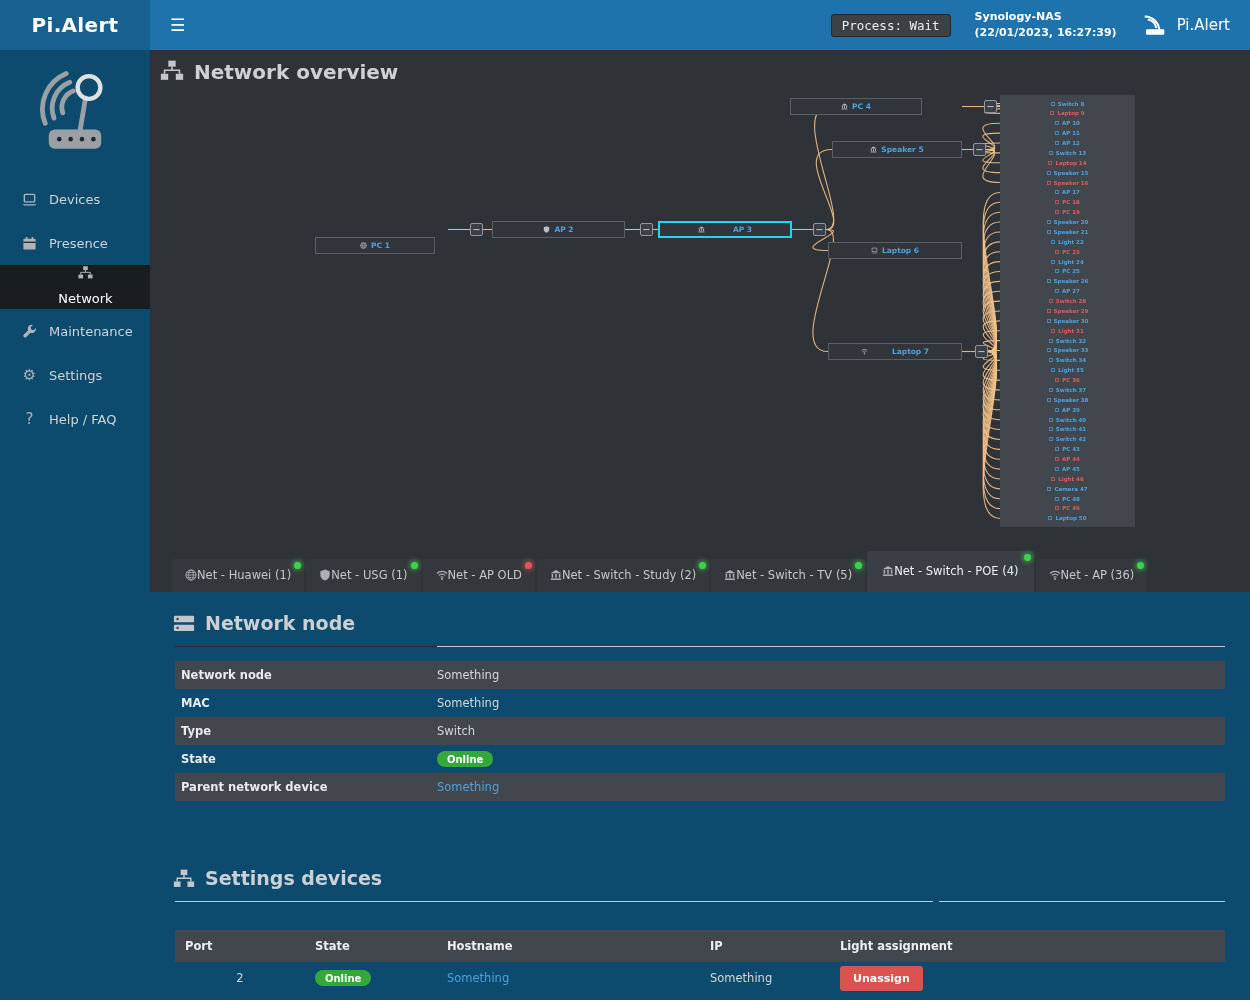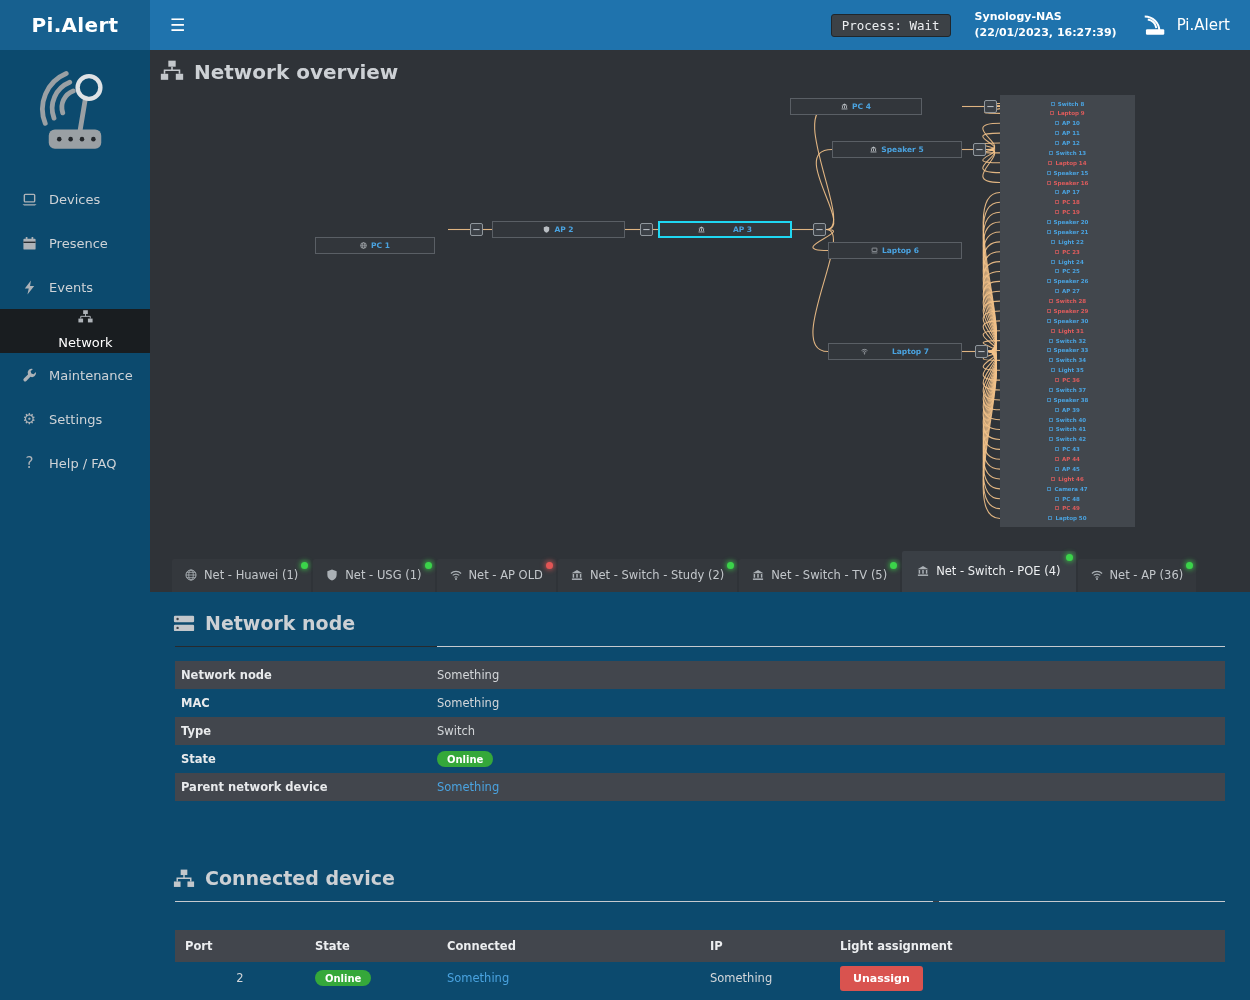--- a/index.html
+++ b/index.html
@@ -52,21 +52,21 @@
     border:1px solid #90979d; border-radius:2px; color:#d3d7db; font-size:10px; line-height:11px;
     text-align:center; cursor:pointer; }
   .leaf-panel { position:absolute; z-index:1; left:850px; top:5px; width:135px; height:432px;
     background:#42474d; display:flex; flex-direction:column; justify-content:space-between; padding:4px 0; }
   .leaf { display:flex; align-items:center; justify-content:center; gap:3px;
     font-size:5.5px; font-weight:bold; height:9px; cursor:pointer; }
   .leaf .sq { width:4px; height:4px; border:1px solid currentColor; opacity:.7; }
 
   
   .tabs { display:flex; align-items:flex-end; padding-left:22px; height:44px; }
-  .tab { position:relative; display:flex; align-items:center; gap:7px; background:#34383d;
+  .tab { position:relative; display:flex; align-items:center; background:#34383d;
     color:#c3c7cb; font-size:11.5px; padding:9px 13px 10px; margin-right:2px;
     border-radius:2px 2px 0 0; cursor:pointer; white-space:nowrap; }
   .tab .ico { display:flex; color:#aab0b5; }
   .tab .ico svg { width:12px; height:12px; display:block; }
   .tab.active { background:#3a3f45; color:#eef0f2; padding:13px 15px 14px; }
   .tab .dot { position:absolute; top:3px; right:3px; width:7px; height:7px; border-radius:50%; }
   .tab .dot.green { background:#3bd34a; box-shadow:0 0 5px 1px rgba(59,211,74,.75); }
   .tab .dot.red { background:#e25555; box-shadow:0 0 5px 1px rgba(226,85,85,.75); }
 
   
@@ -156,28 +156,20 @@
         <div class="side-item">
           <span class="ico">
             <svg viewBox="0 0 16 16">
               <rect x="1.5" y="3" width="13" height="11.5" rx="1" fill="currentColor"></rect>
               <rect x="1.5" y="6" width="13" height="1.4" fill="#23272b"></rect>
               <rect x="4" y="1" width="1.8" height="3.4" rx="0.6" fill="currentColor"></rect>
               <rect x="10.2" y="1" width="1.8" height="3.4" rx="0.6" fill="currentColor"></rect>
             </svg>
           </span>
           <span>Presence</span>
-        </div>
-        <div class="side-item">
-          <span class="ico">
-            <svg viewBox="0 0 16 16">
-              <path d="M9.5 0.5 L3 9 H7.2 L5.8 15.5 L13 6.5 H8.6 Z" fill="currentColor"></path>
-            </svg>
-          </span>
-          <span>Events</span>
         </div>
         <div class="side-item active">
           <span class="ico">
             <svg viewBox="0 0 18 16">
               <rect x="6.2" y="0.5" width="5.6" height="4.6" fill="currentColor"></rect>
               <rect x="0.5" y="10.5" width="5.6" height="4.6" fill="currentColor"></rect>
               <rect x="11.9" y="10.5" width="5.6" height="4.6" fill="currentColor"></rect>
               <path d="M9 5.1 V7.8 M3.3 10.5 V7.8 H14.7 V10.5" stroke="currentColor" stroke-width="1.2" fill="none"></path>
             </svg>
           </span>
@@ -657,28 +649,28 @@
 
       <div class="section-title devices">
         <span class="icon">
             <svg viewBox="0 0 18 16">
               <rect x="6.2" y="0.5" width="5.6" height="4.6" fill="currentColor"></rect>
               <rect x="0.5" y="10.5" width="5.6" height="4.6" fill="currentColor"></rect>
               <rect x="11.9" y="10.5" width="5.6" height="4.6" fill="currentColor"></rect>
               <path d="M9 5.1 V7.8 M3.3 10.5 V7.8 H14.7 V10.5" stroke="currentColor" stroke-width="1.2" fill="none"></path>
             </svg>
           </span>
-        <span>Connected device</span>
+        <span>Settings devices</span>
       </div>
       <div class="rule rule-devices"></div>
       <div class="dev-table" id="dev-table">
           <div class="dev-row head">
             <div class="cell">Port</div>
             <div class="cell">State</div>
-            <div class="cell">Connected</div>
+            <div class="cell">Hostname</div>
             <div class="cell">IP</div>
             <div class="cell">Light assignment</div>
           </div>
           <div class="dev-row">
             <div class="cell center">2</div>
             <div class="cell"><span class="badge-online">Online</span></div>
             <div class="cell"><span class="link">Something</span></div>
             <div class="cell">Something</div>
             <div class="cell"><button class="btn-unassign">Unassign</button></div>
           </div>

